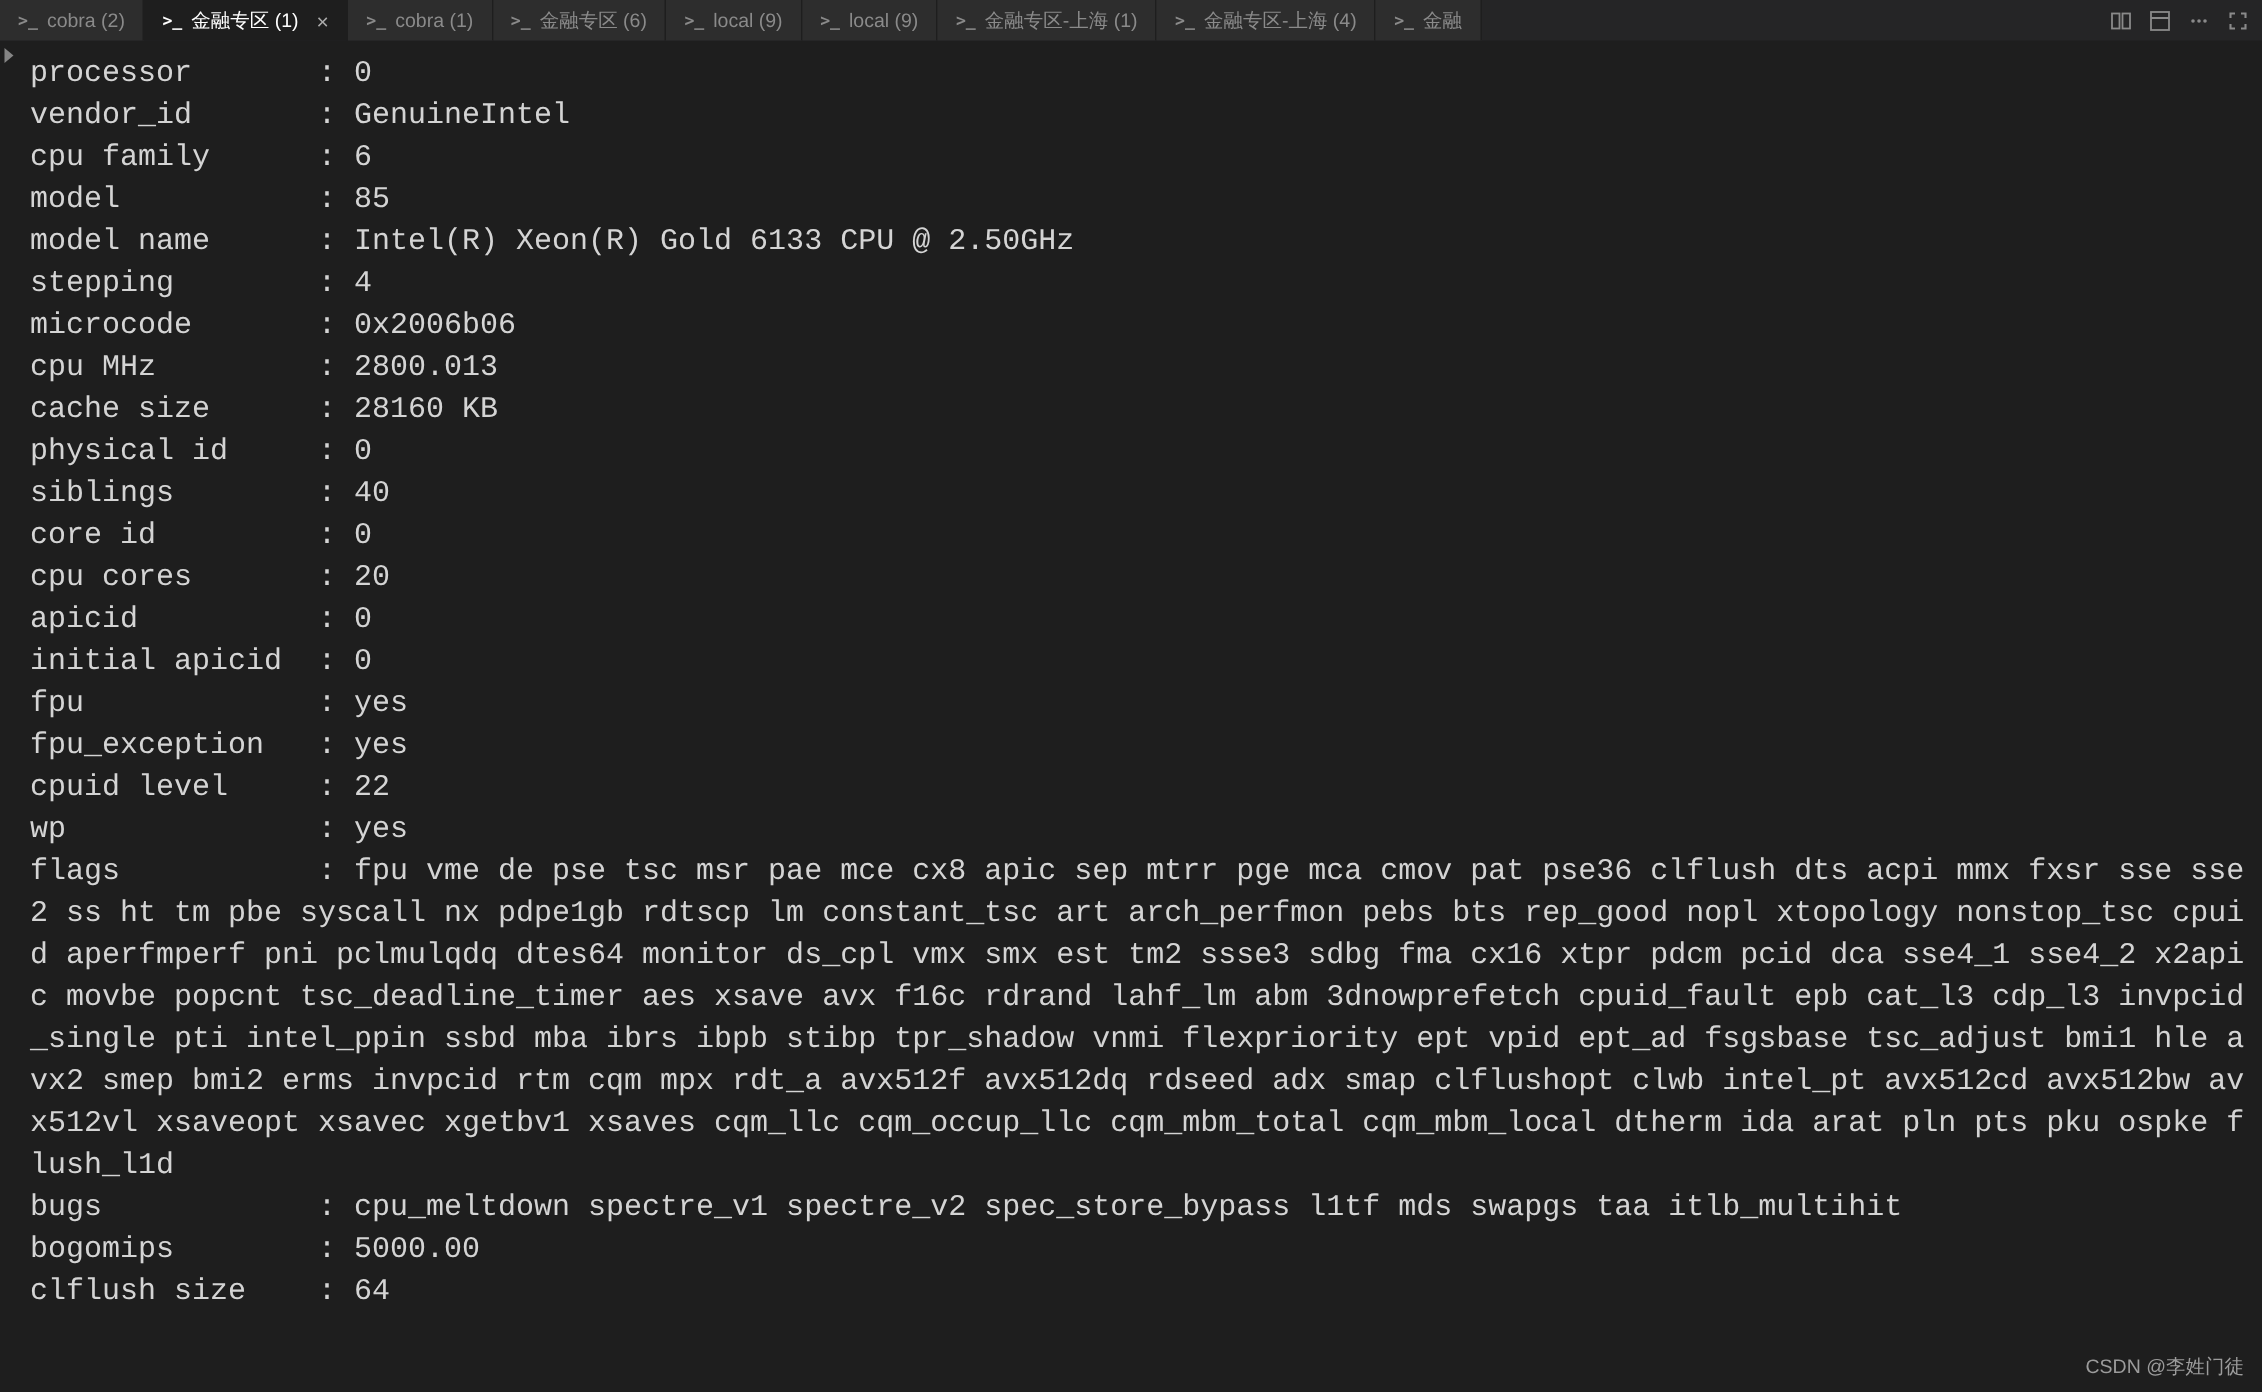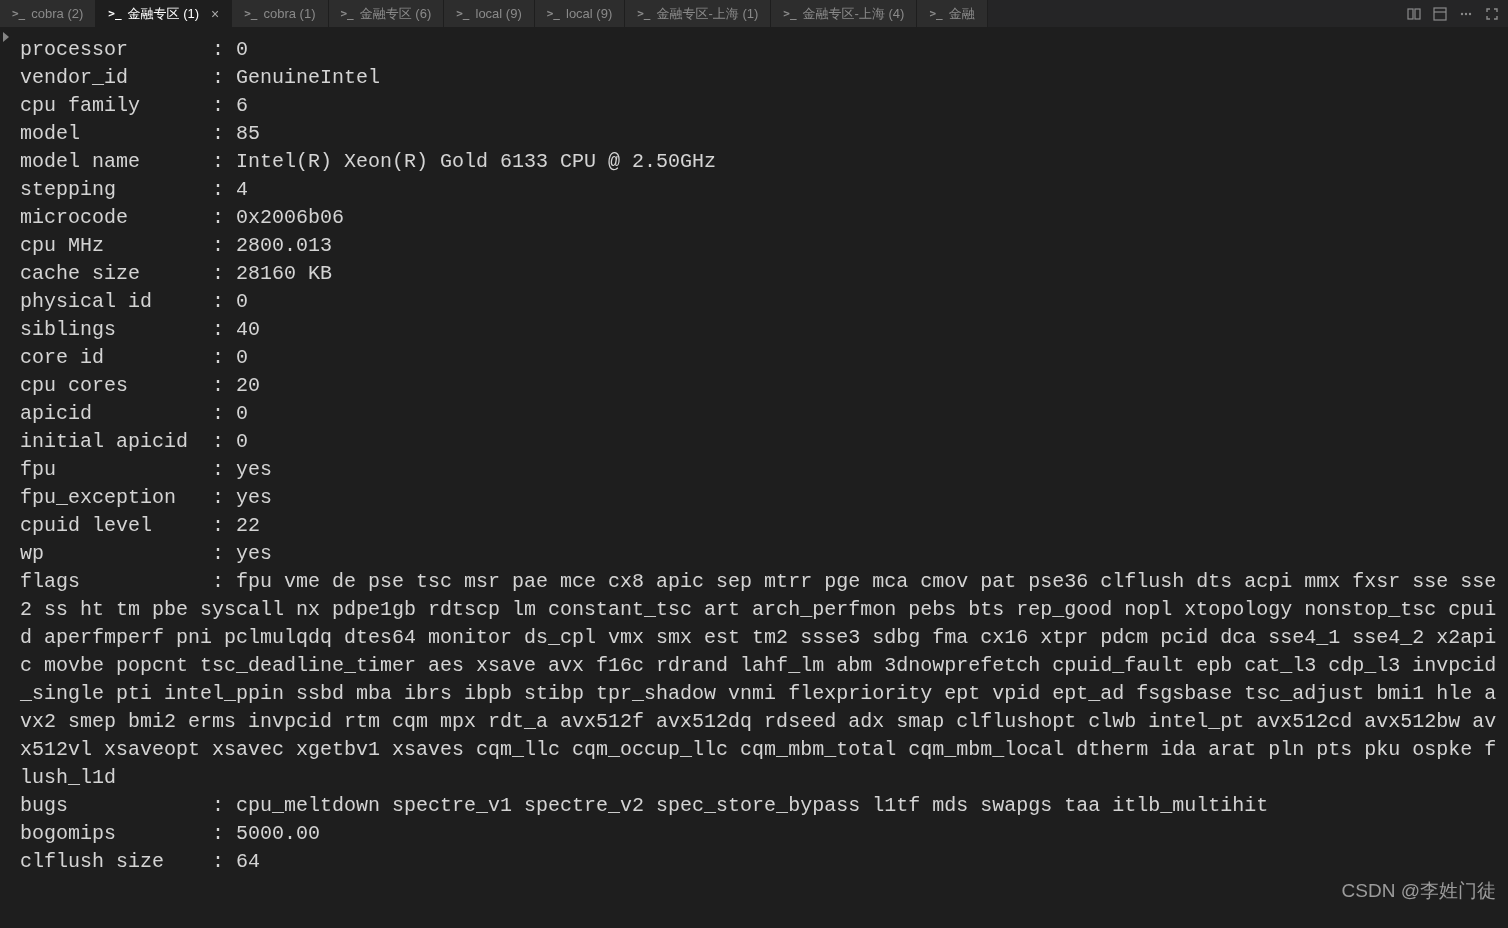--- a/index.html
+++ b/index.html
@@ -82,23 +82,23 @@
     line-height: 28px;
     white-space: pre;
     color: #d4d4d4;
     flex:1;
     overflow:hidden;
   }
   .row { white-space: pre; }
   .flags-block { white-space: pre-wrap; word-break: break-all; }
   .watermark {
     position: fixed;
-    bottom: 24px;
+    bottom: 8px;
     right: 12px;
-    font-size: 19px;
+    font-size: 13px;
     color: #9b9b9b;
     font-family: -apple-system, BlinkMacSystemFont, "Segoe UI", sans-serif;
   }
 </style>
 </head>
 <body>
 
 <div class="tab-bar">
 
   <div class="tab">

